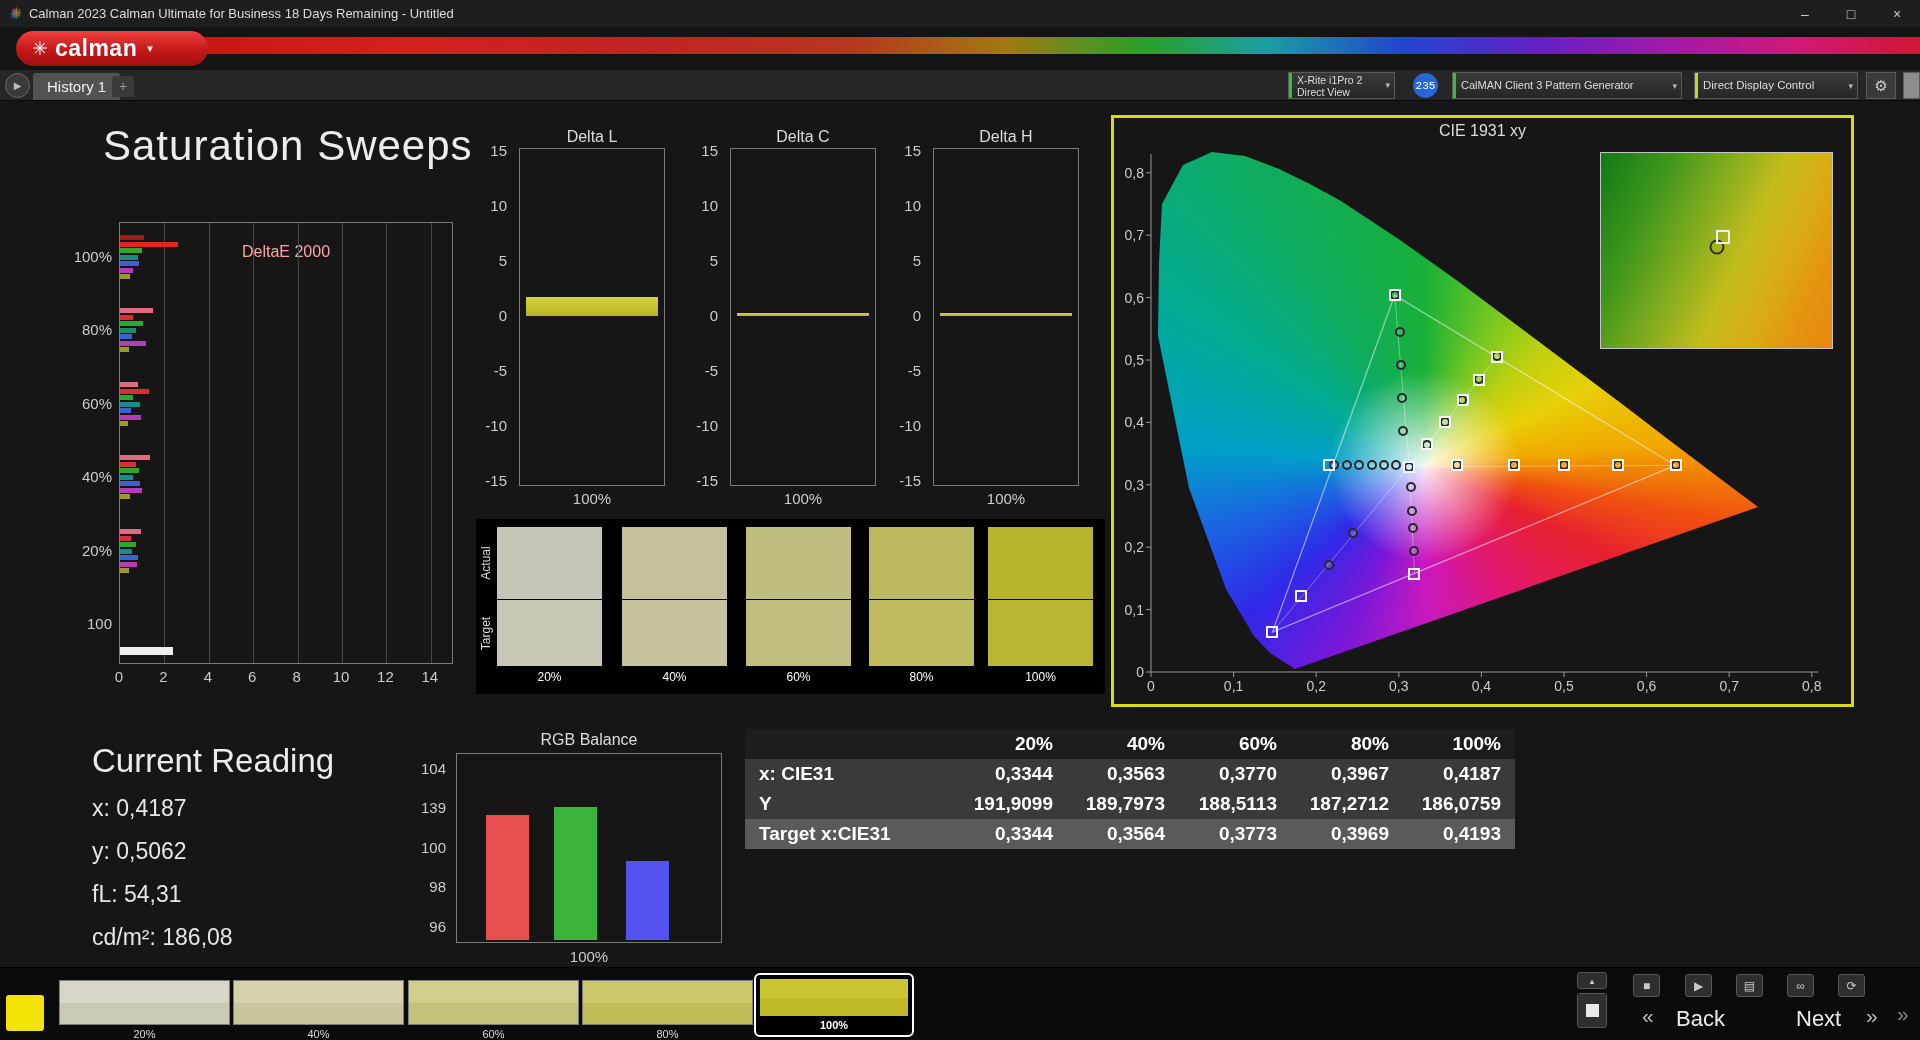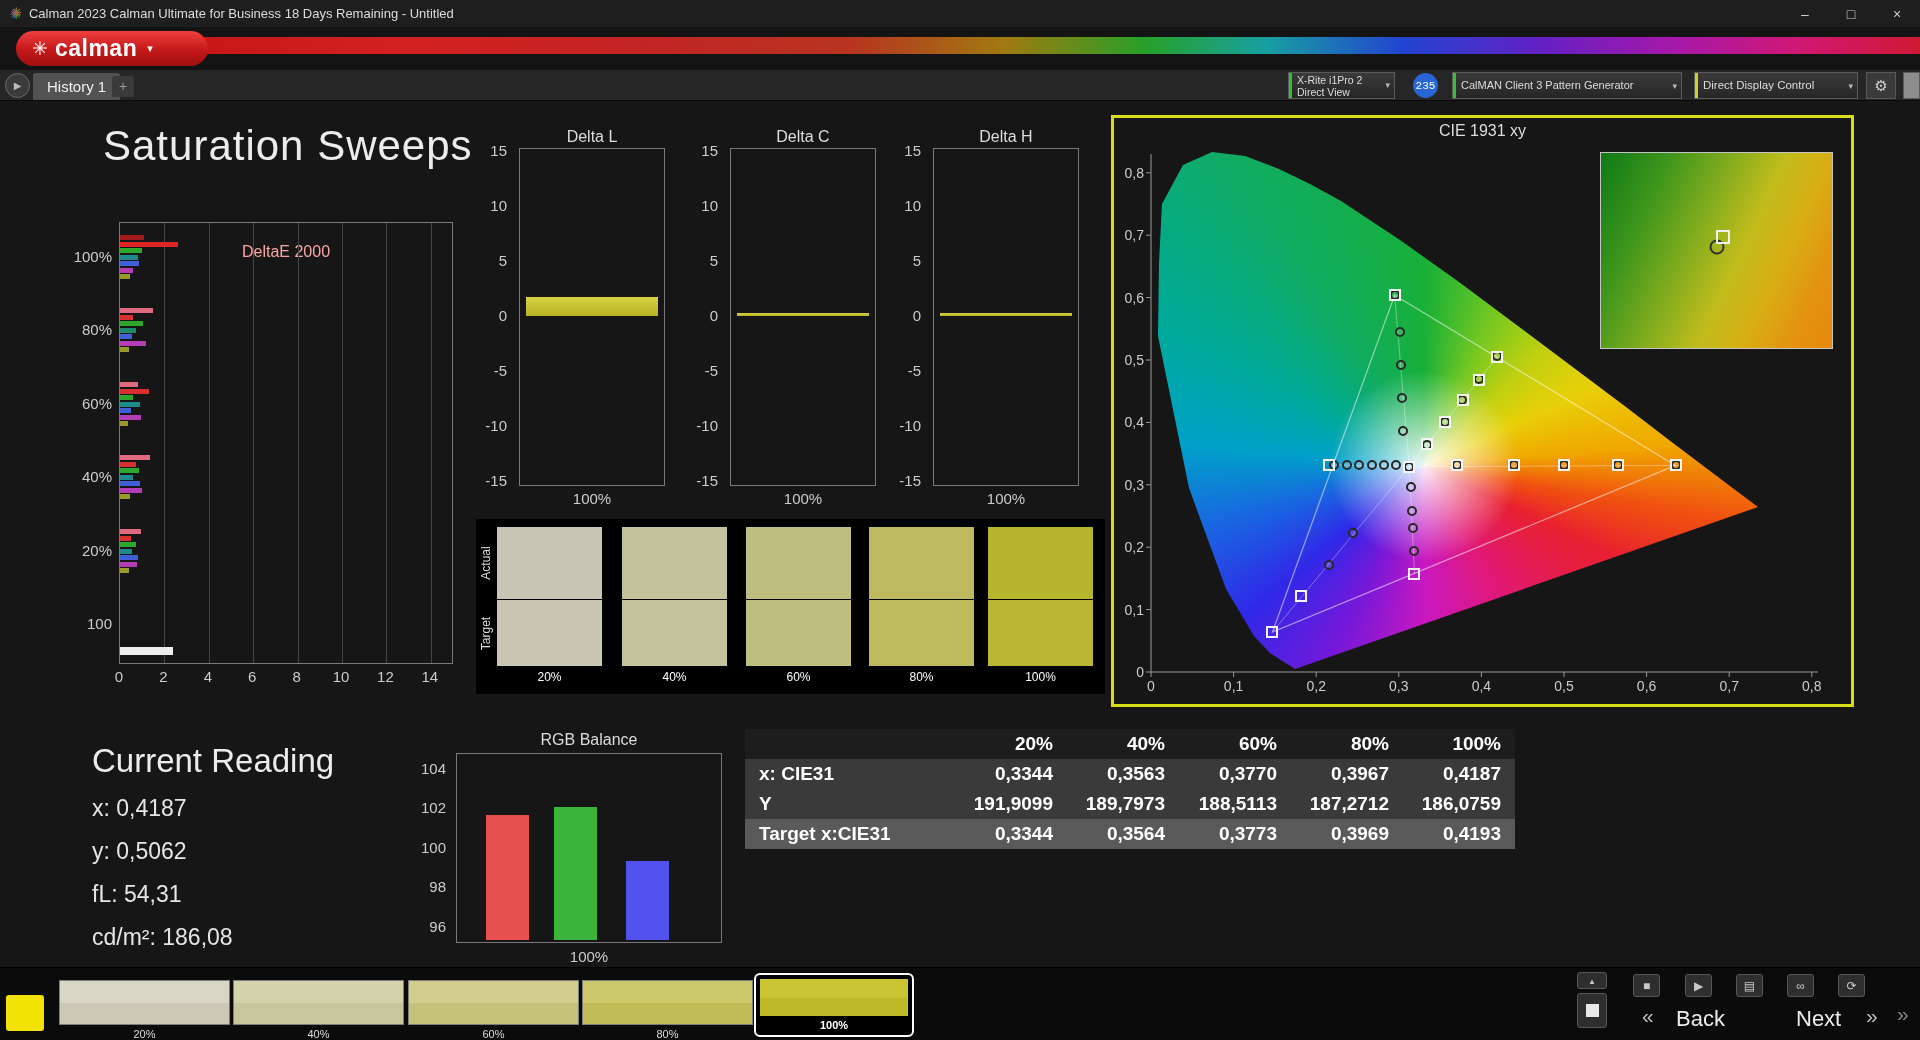--- a/index.html
+++ b/index.html
@@ -492,16 +492,16 @@
 <div class="delta-bar" style="left: 737px; top: 313px; width: 132px; height: 3px; background: linear-gradient(rgb(214, 210, 70), rgb(182, 178, 32));"></div>
 <div class="delta-ylab" style="left: 881px; top: 142px;">15</div>
 <div class="delta-ylab" style="left: 881px; top: 197px;">10</div>
 <div class="delta-ylab" style="left: 881px; top: 252px;">5</div>
 <div class="delta-ylab" style="left: 881px; top: 307px;">0</div>
 <div class="delta-ylab" style="left: 881px; top: 362px;">-5</div>
 <div class="delta-ylab" style="left: 881px; top: 417px;">-10</div>
 <div class="delta-ylab" style="left: 881px; top: 472px;">-15</div>
 <div class="delta-bar" style="left: 940px; top: 313px; width: 132px; height: 3px; background: linear-gradient(rgb(214, 210, 70), rgb(182, 178, 32));"></div>
 <div class="rgb-ylab" style="left: 404px; top: 760px;">104</div>
-<div class="rgb-ylab" style="left: 404px; top: 799.4px;">102</div>
+<div class="rgb-ylab" style="left: 404px; top: 799.4px;">139</div>
 <div class="rgb-ylab" style="left: 404px; top: 838.8px;">100</div>
 <div class="rgb-ylab" style="left: 404px; top: 878.2px;">98</div>
 <div class="rgb-ylab" style="left: 404px; top: 917.6px;">96</div>
 
 </body></html>

